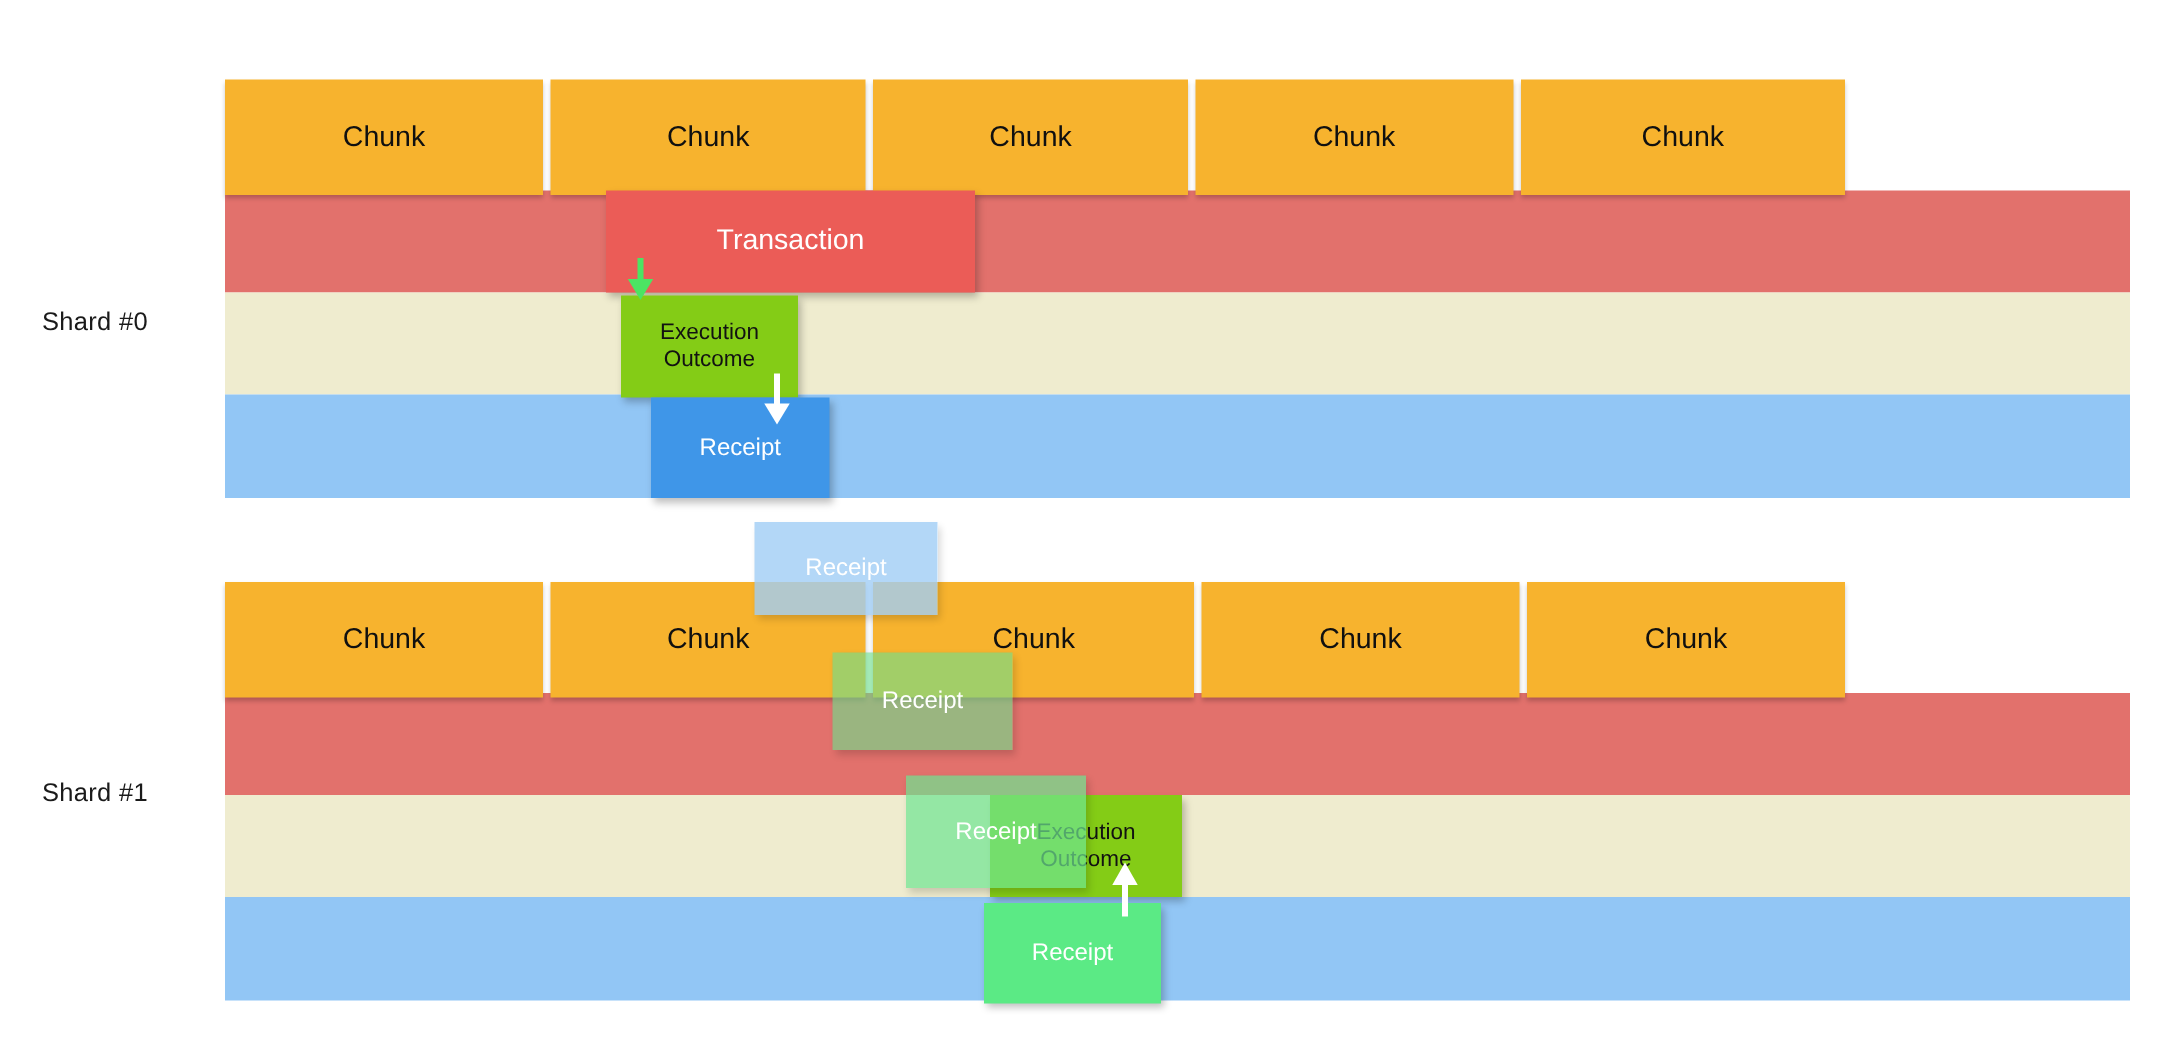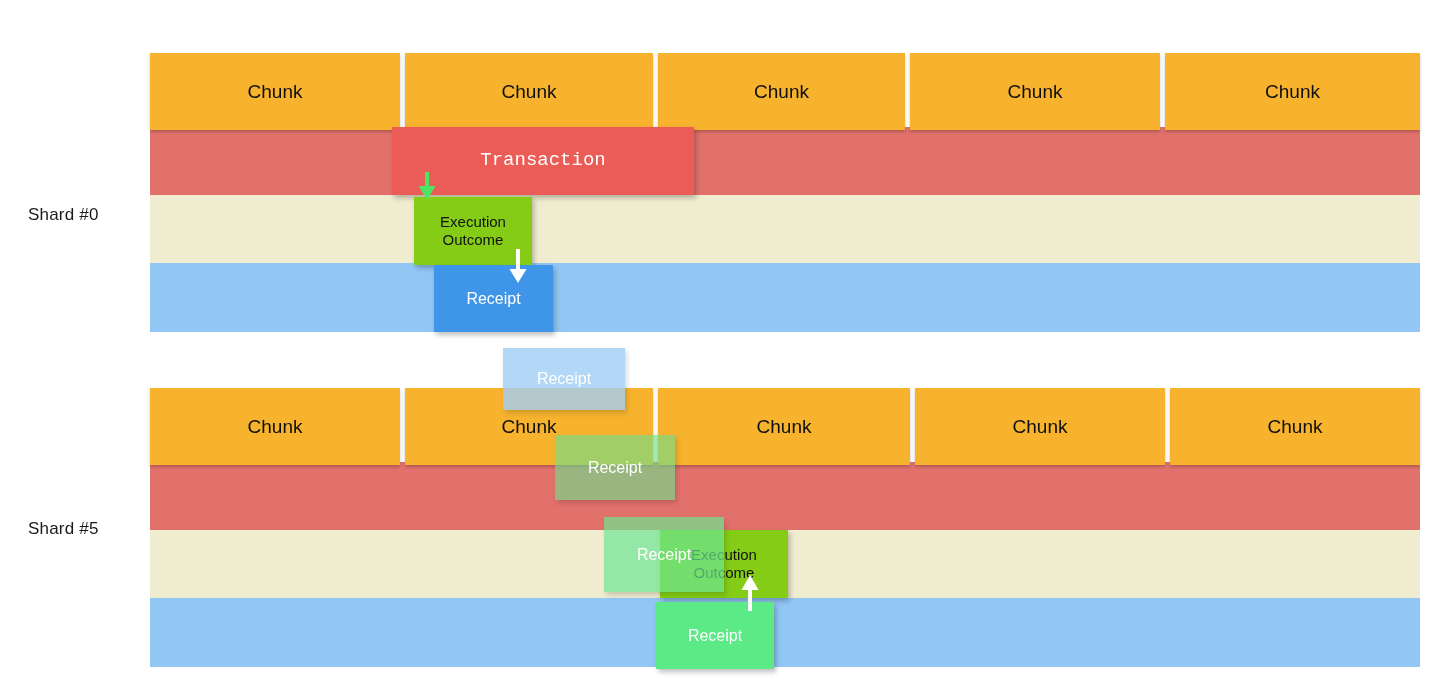--- a/index.html
+++ b/index.html
@@ -35,21 +35,21 @@
     width: 1270px;
   }
   .band-tx      { background: #e2716c; }
   .band-outcome { background: #efeccf; }
   .band-receipt { background: #92c6f5; }
 
   
   .chunk-row {
     position: absolute;
     left: 150px;
-    width: 1270px;
+    width: 1080px;
     height: 77px;
     display: flex;
   }
   .chunk {
     background: #f7b32e;
     box-shadow: 0 2px 3px rgba(0,0,0,0.22);
     display: flex;
     align-items: center;
     justify-content: center;
     font-size: 19px;
@@ -130,21 +130,21 @@
         <span>Chunk</span>
       </div>
       <div class="chunk" style="width:250px;">
         <span>Chunk</span>
       </div>
       <div class="chunk" style="width:255px;">
         <span>Chunk</span>
       </div>
     </div>
 
-    <div class="box box-transaction" style="left:392px; top:127px; width:302px; height:68px;font-family:Liberation Mono, monospace;">
+    <div class="box box-transaction" style="left:404px; top:127px; width:246px; height:68px;">
       <span>Transaction</span>
     </div>
 
     <div class="box box-outcome" style="left:414px; top:197px; width:118px; height:68px; flex-direction:column;">
       <span>Execution</span>
       <span>Outcome</span>
     </div>
 
     <div class="box box-receipt-blue" style="left:434px; top:265px; width:119px; height:67px;">
       <span>Receipt</span>
@@ -161,21 +161,21 @@
       <svg width="24" height="36" viewBox="0 0 24 36">
         <path d="M12 0 L12 24" stroke="#ffffff" stroke-width="4" fill="none"></path>
         <path d="M12 34 L3.5 20 L20.5 20 Z" fill="#ffffff"></path>
       </svg>
     </div>
 
   </div>
 
   <div>
 
-    <div class="shard-label" style="left:28px; top:519px;">Shard #5</div>
+    <div class="shard-label" style="left:28px; top:519px;">Shard #1</div>
 
     <div class="band band-tx" style="top:462px; height:68px;"></div>
     <div class="band band-outcome" style="top:530px; height:68px;"></div>
     <div class="band band-receipt" style="top:598px; height:69px;"></div>
 
     <div class="chunk-row" style="top:388px;">
       <div class="chunk" style="width:250px;">
         <span>Chunk</span>
       </div>
       <div class="chunk" style="width:248px;">

